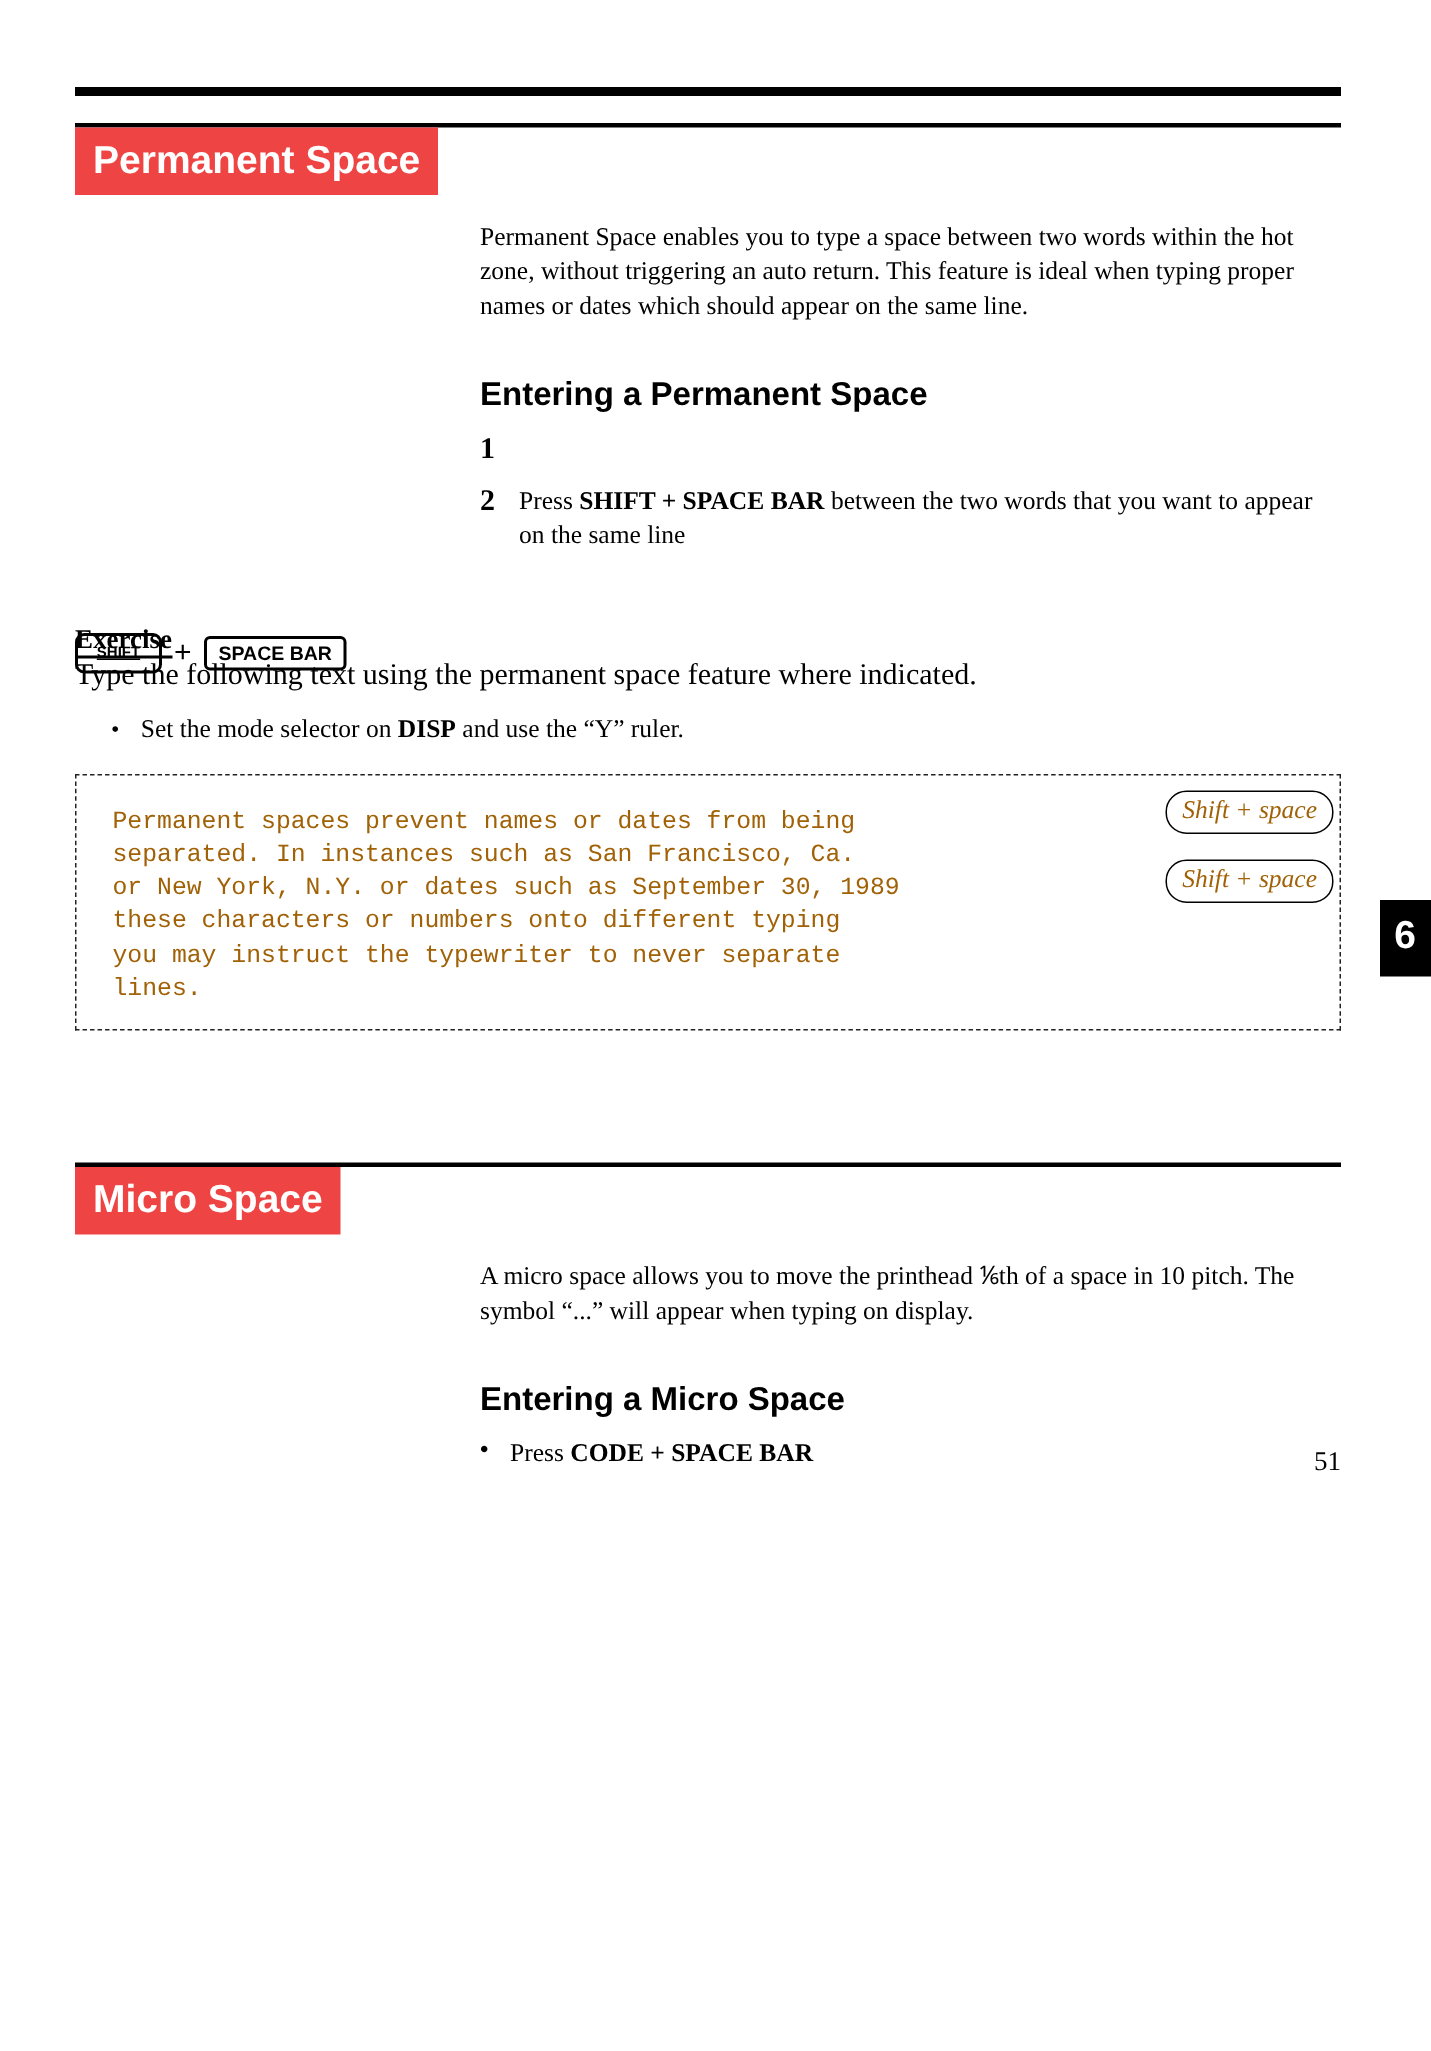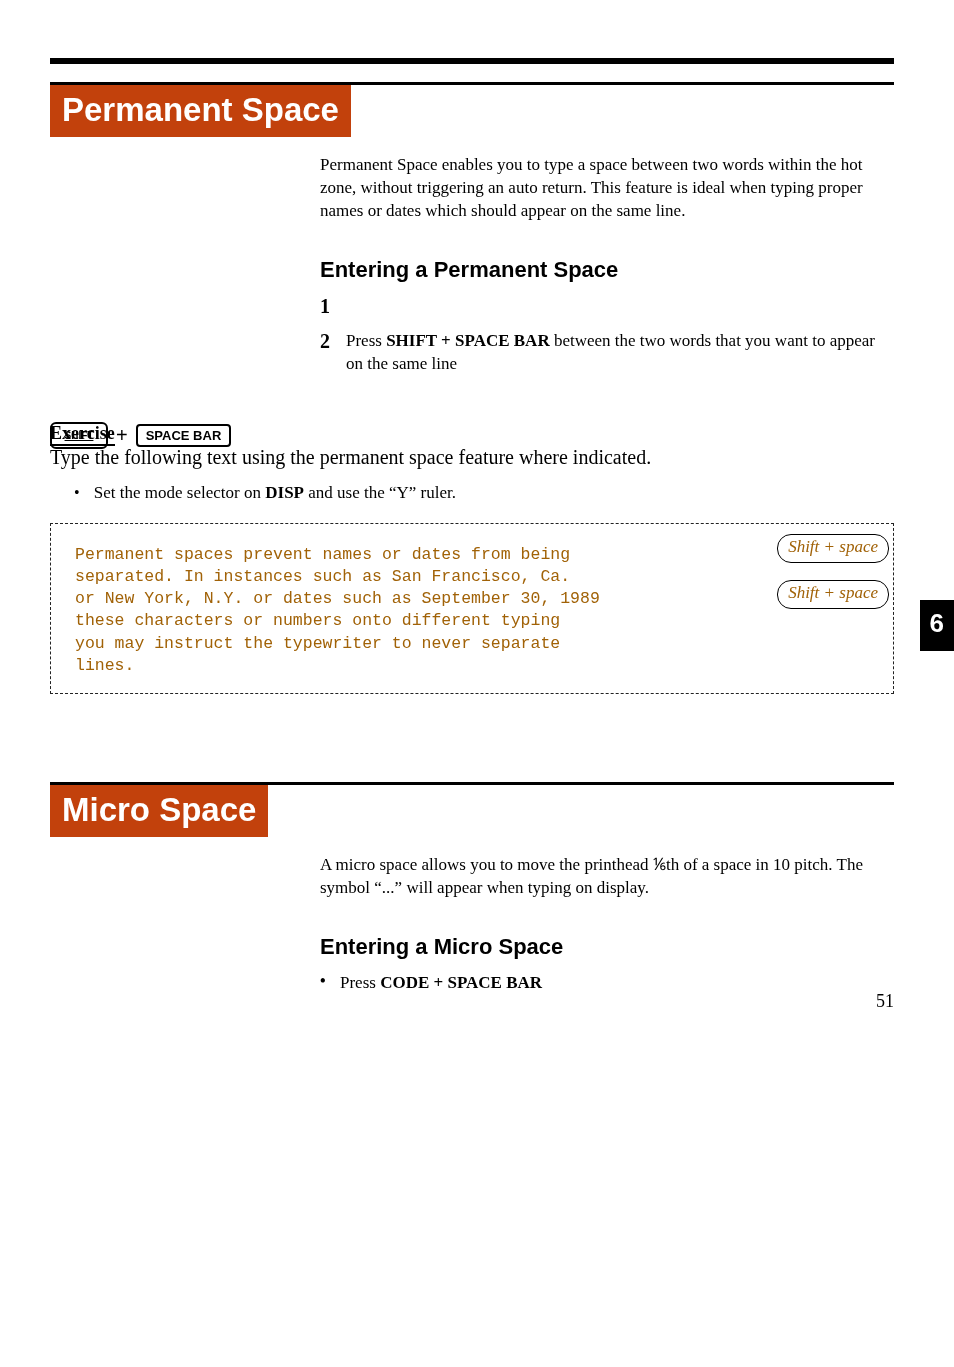--- a/index.html
+++ b/index.html
@@ -14,25 +14,25 @@
   }
   .hr-thick {
     border-top: 6px solid #000;
     margin: 8px 0 0 0;
   }
   .section-title-bar {
     margin-top: 18px;
     border-top: 3px solid #000;
   }
   .section-title {
-    background: #c2410c;
+    background: #ef4444;
     color: #fff;
     font-family: Arial, Helvetica, sans-serif;
     font-weight: bold;
-    font-size: 33px;
+    font-size: 26px;
     padding: 6px 12px 8px 12px;
     display: inline-block;
   }
   .intro, .steps {
     margin-left: 270px;
     margin-right: 0;
   }
   .intro {
     font-size: 17px;
     line-height: 1.35;
@@ -138,21 +138,21 @@
     border: 1.5px solid #000;
     border-radius: 14px;
     padding: 1px 10px 3px 10px;
     background: #fff;
     white-space: nowrap;
   }
   .note1 { top: 10px; right: 4px; }
   .note2 { top: 56px; right: 4px; }
   .pagenum {
     position: absolute;
-    bottom: 23px;
+    bottom: 36px;
     right: 60px;
     font-size: 18px;
   }
 </style>
 </head>
 <body>
 
 <div class="hr-thick"></div>
 
 <div class="section-title-bar">

